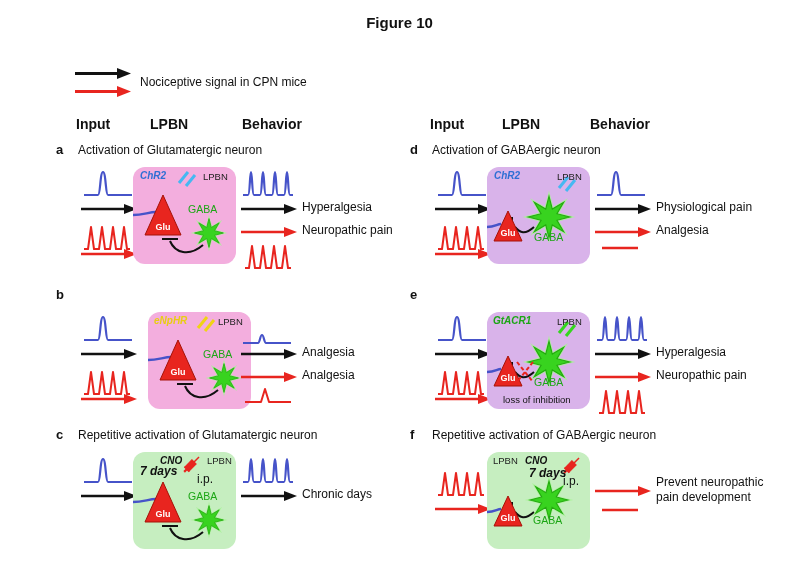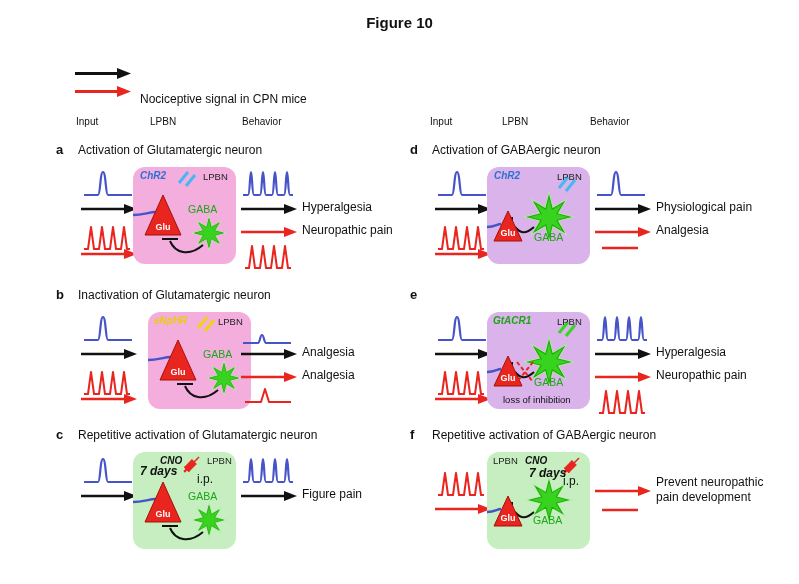--- a/index.html
+++ b/index.html
@@ -2,21 +2,21 @@
 <html><head>
 <meta charset="utf-8">
 <style>
   *{margin:0;padding:0;box-sizing:border-box}
   html,body{background:#ffffff}
   .fig{position:relative;width:799px;height:584px;background:#fff;
        font-family:"Liberation Sans",sans-serif;color:#111;overflow:hidden}
   .abs{position:absolute}
   .title{left:0;right:0;top:14px;text-align:center;font-size:15px;font-weight:bold}
   .legend-label{font-size:12px;white-space:nowrap}
-  .hdr{font-size:10px;font-weight:normal}
+  .hdr{font-size:14px;font-weight:bold}
   .panel{position:absolute;width:352px;height:158px}
   .letter{font-size:13px;font-weight:bold}
   .ptitle{font-size:12px;white-space:nowrap}
   .nbox{position:absolute;border-radius:12px;width:103px;height:97px}
   .bg-pink{background:#f3aede}
   .bg-purple{background:#d9b3ea}
   .bg-green{background:#c6eec0}
   .opsin{font-size:10px;font-weight:bold;font-style:italic;white-space:nowrap}
   .region{font-size:9.5px;color:#222;white-space:nowrap}
   .gaba{font-size:10.5px;font-weight:normal;color:#1ca615;white-space:nowrap}
@@ -60,21 +60,21 @@
   <div class="abs title">Figure 10</div>
 
   <svg class="abs black" style="left:75px;top:67px" width="58" height="13">
     <line x1="0" y1="6.5" x2="43" y2="6.5" stroke="currentColor" stroke-width="3"></line>
     <polygon points="42,1 56,6.5 42,12" fill="currentColor"></polygon>
   </svg>
   <svg class="abs red" style="left:75px;top:85px" width="58" height="13">
     <line x1="0" y1="6.5" x2="43" y2="6.5" stroke="currentColor" stroke-width="3"></line>
     <polygon points="42,1 56,6.5 42,12" fill="currentColor"></polygon>
   </svg>
-  <div class="abs legend-label" style="left:140px;top:92px">Nociceptive signal in CPN mice</div>
+  <div class="abs legend-label" style="left:140px;top:75px">Nociceptive signal in CPN mice</div>
 
   <div class="abs hdr" style="left:76px;top:116px">Input</div>
   <div class="abs hdr" style="left:150px;top:116px">LPBN</div>
   <div class="abs hdr" style="left:242px;top:116px">Behavior</div>
   <div class="abs hdr" style="left:430px;top:116px">Input</div>
   <div class="abs hdr" style="left:502px;top:116px">LPBN</div>
   <div class="abs hdr" style="left:590px;top:116px">Behavior</div>
 
   <div class="panel" style="left:50px;top:140px">
     <div class="abs letter" style="left:6px;top:2px">a</div>
@@ -175,21 +175,20 @@
         <use href="#arrow"></use>
       </svg>
     <div class="abs behavior" style="left:252px;top:83px">Analgesia</div>
     <svg class="abs red" style="left:197px;top:103px" width="38" height="10">
       <line x1="1" y1="5" x2="37" y2="5" stroke="currentColor" stroke-width="2.4"></line>
       </svg>
   </div>
 
   <div class="panel" style="left:50px;top:285px">
     <div class="abs letter" style="left:6px;top:2px">b</div>
-    <div class="abs ptitle" style="left:28px;top:3px">Inactivation of Glutamatergic neuron</div>
 
     <svg class="abs blue" style="left:34px;top:28px" width="48" height="30">
       <path d="M0,27 L14,27 C16.5,27 16,4 19,4 C22,4 21.5,27 24,27 L48,27" fill="none" stroke="currentColor" stroke-width="2.2"></path>
       </svg>
     <svg class="abs black" style="left:30px;top:63px" width="58" height="12">
         <use href="#arrow"></use>
       </svg>
     <svg class="abs red" style="left:34px;top:84px" width="46" height="28">
       <path d="M0,25 L4,25 L7,3 L10,25 L15,25 L18,3 L21,25 L26,25 L29,3 L32,25 L37,25 L40,3 L43,25 L46,25" fill="none" stroke="currentColor" stroke-width="2" stroke-linejoin="round"></path>
       </svg>
@@ -319,21 +318,21 @@
       <div class="abs gaba" style="left:55px;top:38px">GABA</div>
       <div class="abs glu" style="left:18px;top:57px;width:24px">Glu</div>
     </div>
 
     <svg class="abs blue" style="left:193px;top:30px" width="50" height="30">
       <path d="M0,27 L5,27 C7,27 6.8,4 8,4 C9.2,4 9,27 11,27 L17,27 C19,27 18.8,4 20,4 C21.2,4 21,27 23,27 L29,27 C31,27 30.8,4 32,4 C33.2,4 33,27 35,27 L41,27 C43,27 42.8,4 44,4 C45.2,4 45,27 47,27 L50,27" fill="none" stroke="currentColor" stroke-width="2.2"></path>
       </svg>
     <svg class="abs black" style="left:190px;top:65px" width="58" height="12">
         <use href="#arrow"></use>
       </svg>
-    <div class="abs behavior" style="left:252px;top:62px">Figure pain</div>
+    <div class="abs behavior" style="left:252px;top:62px">Chronic days</div>
   </div>
 
   <div class="panel" style="left:404px;top:425px">
     <div class="abs letter" style="left:6px;top:2px">f</div>
     <div class="abs ptitle" style="left:28px;top:3px">Repetitive activation of GABAergic neuron</div>
 
     <svg class="abs red" style="left:34px;top:45px" width="46" height="28">
       <path d="M0,25 L4,25 L7,3 L10,25 L15,25 L18,3 L21,25 L26,25 L29,3 L32,25 L37,25 L40,3 L43,25 L46,25" fill="none" stroke="currentColor" stroke-width="2" stroke-linejoin="round"></path>
       </svg>
     <svg class="abs red" style="left:30px;top:78px" width="58" height="12">

